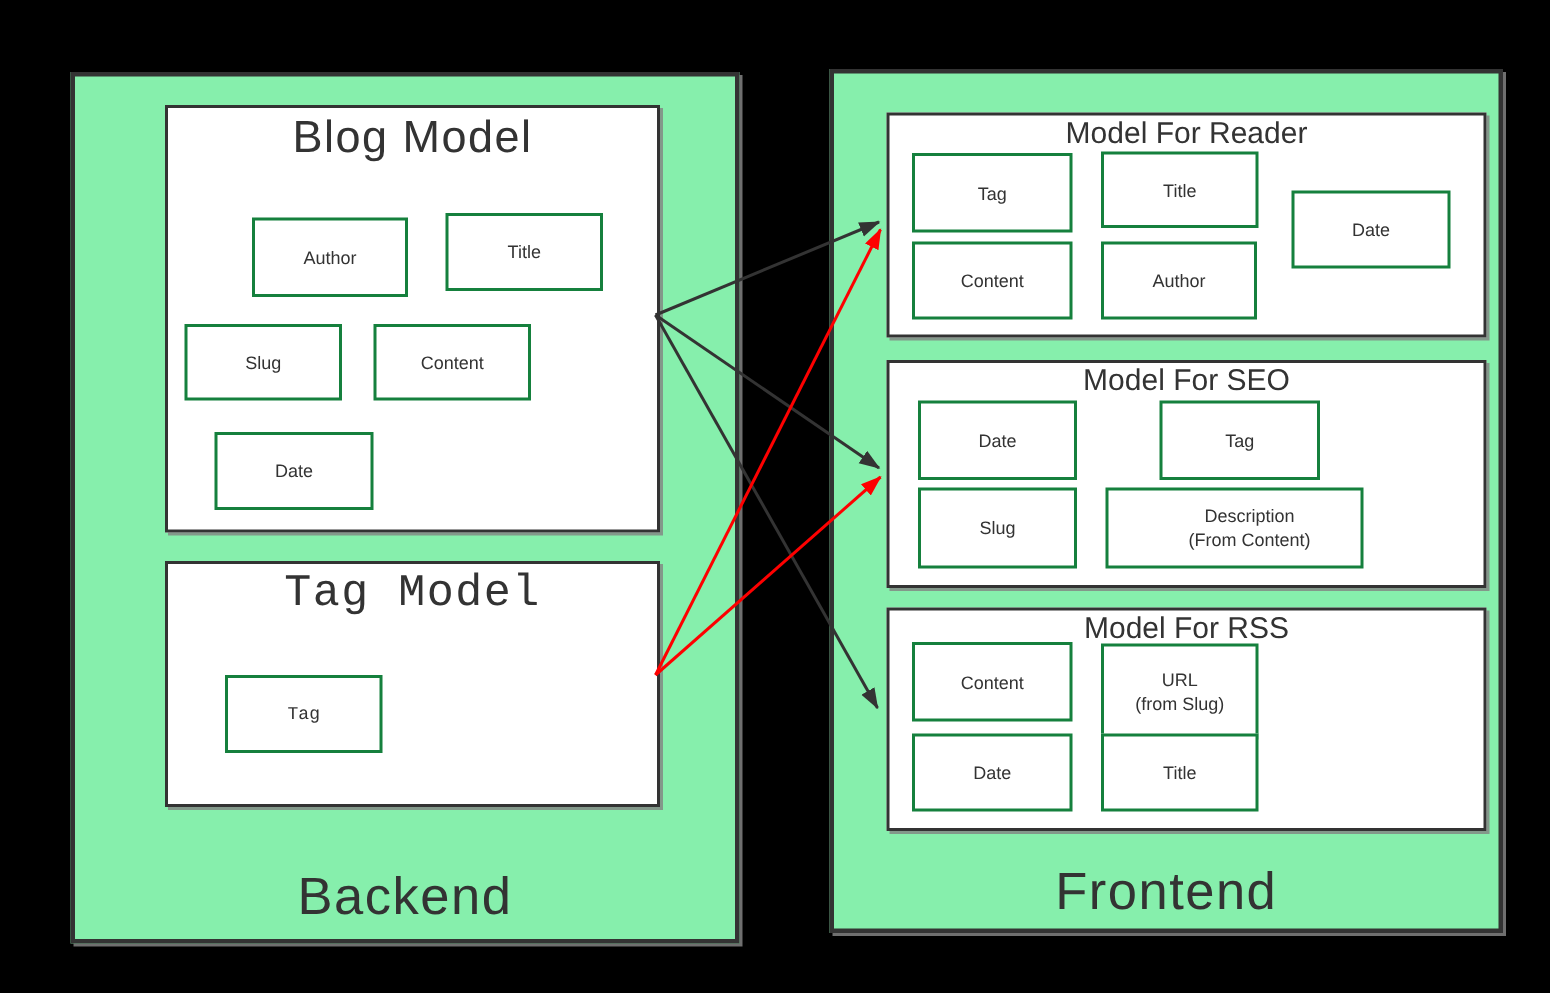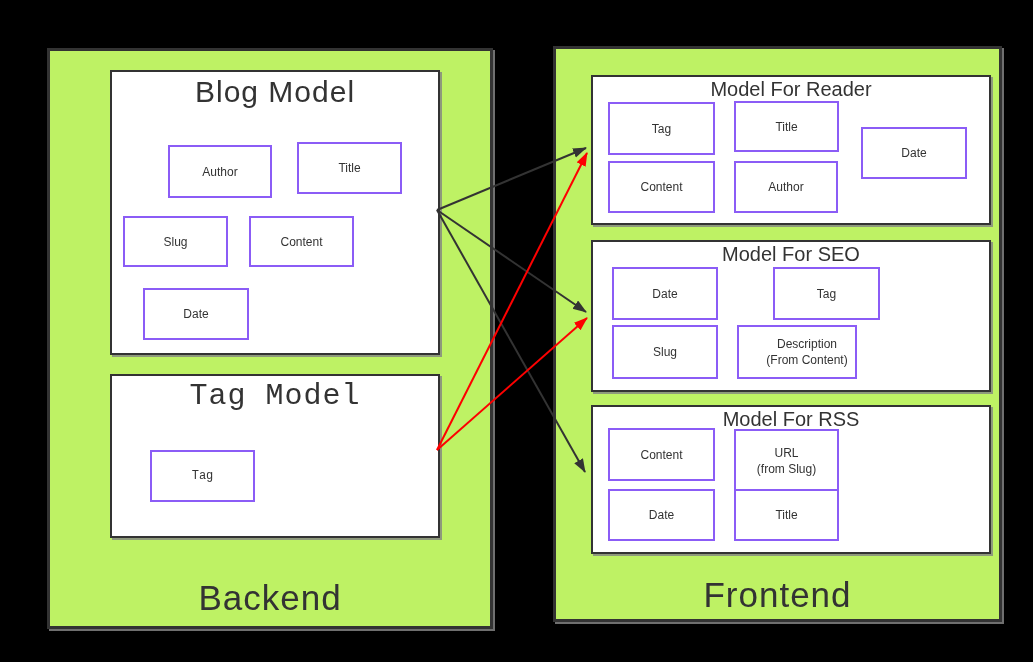--- a/index.html
+++ b/index.html
@@ -10,21 +10,21 @@
   }
   #canvas {
     position: relative;
     width: 1033px;
     height: 662px;
     background: #000;
     overflow: hidden;
   }
   .panel {
     position: absolute;
-    background: #bef264;
+    background: #86efac;
     border: 3px solid #333;
     box-sizing: border-box;
     box-shadow: 2px 2px 0 rgba(130,130,130,0.85);
   }
   #backend-panel  { left: 47px;  top: 48px; width: 446px; height: 581px; }
   #frontend-panel { left: 553px; top: 46px; width: 449px; height: 576px; }
 
   .model-box {
     position: absolute;
     background: #fff;
@@ -49,21 +49,21 @@
   .small-title {
     position: absolute;
     left: 0; right: 0; top: 1px;
     text-align: center;
     font-size: 20px;
     color: #333;
   }
   .field-box {
     position: absolute;
     background: #fff;
-    border: 2px solid #8b5cf6;
+    border: 2px solid #15803d;
     box-sizing: border-box;
     display: flex;
     align-items: center;
     justify-content: center;
     text-align: center;
     font-size: 12px;
     line-height: 16px;
     color: #333;
     white-space: pre-line;
   }
@@ -89,21 +89,21 @@
   
   #rd-tag     { left: 15px;  top: 25px;  width: 107px; height: 53px; }
   #rd-title   { left: 141px; top: 24px;  width: 105px; height: 51px; }
   #rd-date    { left: 268px; top: 50px;  width: 106px; height: 52px; }
   #rd-content { left: 15px;  top: 84px;  width: 107px; height: 52px; }
   #rd-author  { left: 141px; top: 84px;  width: 104px; height: 52px; }
   
   #seo-date   { left: 19px;  top: 25px;  width: 106px; height: 53px; }
   #seo-tag    { left: 180px; top: 25px;  width: 107px; height: 53px; }
   #seo-slug   { left: 19px;  top: 83px;  width: 106px; height: 54px; }
-  #seo-desc   { left: 144px; top: 83px;  width: 120px; height: 54px; padding-left: 20px; }
+  #seo-desc   { left: 144px; top: 83px;  width: 172px; height: 54px; padding-left: 20px; }
   
   #rss-content{ left: 15px;  top: 21px;  width: 107px; height: 53px; }
   #rss-url    { left: 141px; top: 22px;  width: 105px; height: 64px; }
   #rss-date   { left: 15px;  top: 82px;  width: 107px; height: 52px; }
   #rss-title  { left: 141px; top: 82px;  width: 105px; height: 52px; }
 
   #arrow-layer {
     position: absolute;
     left: 0; top: 0;
     width: 1033px;

